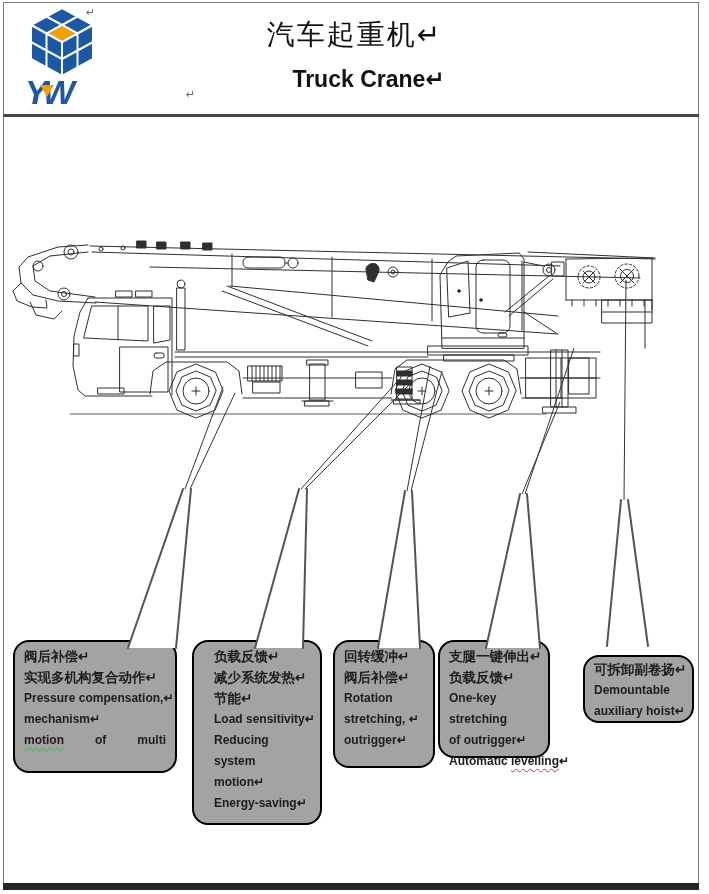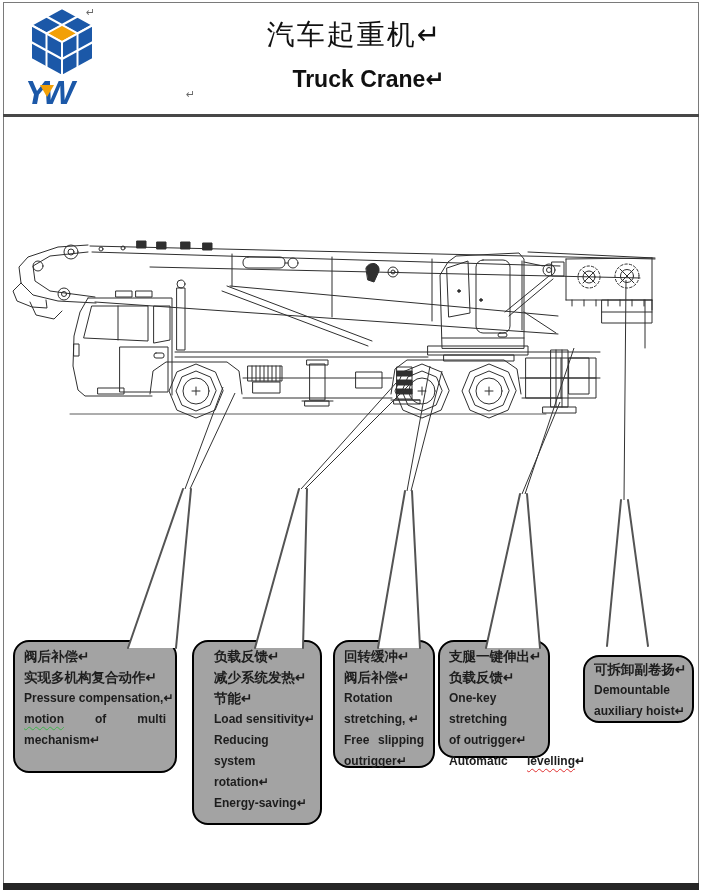--- a/index.html
+++ b/index.html
@@ -182,46 +182,45 @@
       <path d="M522,494 L560,402 M525,494 L574,348"></path>
       <path d="M624,500 L626,280"></path>
     </g>
   </svg>
 
   <div id="callouts">
       <div class="callout c1">
         <div class="cl cn">阀后补偿↵</div>
         <div class="cl cn">实现多机构复合动作↵</div>
         <div class="cl">Pressure compensation,↵</div>
+        <div class="cl"> mechanism↵</div>
         <div class="cl just"><span style="text-decoration: underline 1px wavy rgb(60, 181, 74); text-underline-offset: 3px;">motion</span> of multi</div>
-        <div class="cl"> mechanism↵</div>
       </div>
       <div class="callout c2">
         <div class="cl cn">负载反馈↵</div>
         <div class="cl cn">减少系统发热↵</div>
         <div class="cl cn">节能↵</div>
         <div class="cl">Load sensitivity↵</div>
         <div class="cl just">Reducing system</div>
-        <div class="cl">rotation↵</div>
+        <div class="cl">motion↵</div>
         <div class="cl">Energy-saving↵</div>
       </div>
       <div class="callout c3">
         <div class="cl cn">回转缓冲↵</div>
         <div class="cl cn">阀后补偿↵</div>
         <div class="cl">Rotation</div>
         <div class="cl">stretching, ↵</div>
-        <div class="cl just">Free slipping</div>
         <div class="cl">outrigger↵</div>
       </div>
       <div class="callout c4">
         <div class="cl cn">支腿一键伸出↵</div>
         <div class="cl cn">负载反馈↵</div>
         <div class="cl just">One-key stretching</div>
         <div class="cl">of outrigger↵</div>
-        <div class="cl">Automatic <span style="text-decoration: underline 1px wavy rgb(224, 49, 49); text-underline-offset: 3px; margin-left: 16px;">levelling</span>↵</div>
+        <div class="cl">Automatic <span style="text-decoration: underline 1px wavy rgb(224, 49, 49); text-underline-offset: 3px;">levelling</span>↵</div>
       </div>
       <div class="callout c5">
         <div class="cl cn">可拆卸副卷扬↵</div>
         <div class="cl">Demountable</div>
         <div class="cl">auxiliary hoist↵</div>
       </div>
     </div>
 
   <svg class="funnel-svg" width="709" height="894" viewBox="0 0 709 894">
     <g fill="#ffffff" stroke="none">

